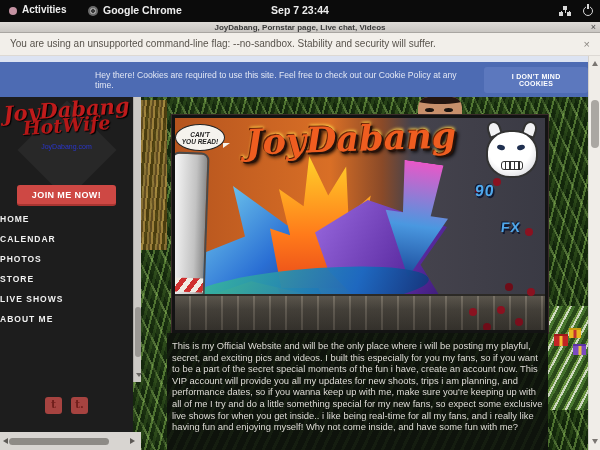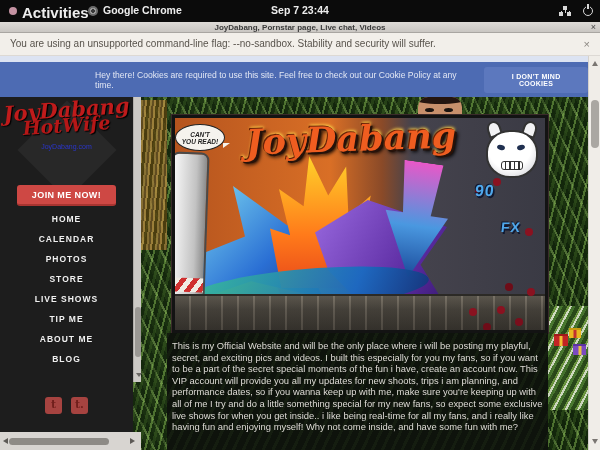--- a/index.html
+++ b/index.html
@@ -3,21 +3,21 @@
 <meta charset="utf-8">
 <style>
   * { box-sizing: border-box; margin: 0; padding: 0; }
   html,body { background:#000; }
   .screen { position:relative; width:600px; height:450px; overflow:hidden;
     font-family:"Liberation Sans", sans-serif; background:#000; }
 
   
   .topbar { position:absolute; left:0; top:0; width:600px; height:22px; background:#0b0b0b; color:#ededed; }
   .rec-dot { position:absolute; left:9px; top:7px; width:8px; height:8px; border-radius:50%; background:#c492a2; }
-  .tb-activities { position:absolute; left:22px; top:4px; font-size:15px; font-weight:bold; }
+  .tb-activities { position:absolute; left:22px; top:4px; font-size:10px; font-weight:bold; }
   .chrome-ic { position:absolute; left:88px; top:6px; width:10px; height:10px; border-radius:50%;
     background:radial-gradient(circle at 50% 50%, #3a3a3a 0 2px, #9a9a9a 2px 3.5px, #6a6a6a 3.5px 5px); }
   .tb-chrome { position:absolute; left:103px; top:4px; font-size:10.5px; font-weight:bold; }
   .tb-clock { position:absolute; left:0; top:4px; width:600px; text-align:center; font-size:10.5px; font-weight:bold; }
   .net-ic { position:absolute; left:559px; top:6px; width:12px; height:11px; }
   .net-ic::before { content:""; position:absolute; left:4px; top:0; width:4px; height:3.5px; background:#d8d8d8;
     box-shadow:-4px 6px 0 #d8d8d8, 4px 6px 0 #d8d8d8; }
   .net-ic::after { content:""; position:absolute; left:5.5px; top:3.5px; width:1px; height:3px; background:#d8d8d8;
     box-shadow:-4px 1px 0 #d8d8d8, 4px 1px 0 #d8d8d8; }
   .pow-ic { position:absolute; left:583px; top:6px; width:10px; height:10px; border:1.5px solid #d8d8d8; border-radius:50%; }
@@ -83,21 +83,21 @@
     color:#bf1b1b; text-shadow:1px 1px 1px #000; transform:rotate(-4deg); }
   .logo2 { position:absolute; left:0; top:17px; width:133px; text-align:center;
     font-family:"DejaVu Serif",serif; font-style:italic; font-weight:bold; font-size:19px;
     color:#b51717; text-shadow:1px 1px 1px #000; transform:rotate(-4deg); }
   .logo-link { position:absolute; left:0; top:46px; width:133px; text-align:center;
     font-size:7px; color:#2a35cc; text-decoration:none; }
   .join-btn { position:absolute; left:17px; top:88px; width:99px; height:21px; background:#ce4844;
     border:none; border-bottom:2px solid #a83430; border-radius:3px; color:#fff;
     font-family:"Liberation Sans",sans-serif; font-size:9px; font-weight:bold; letter-spacing:.4px; cursor:pointer; }
   .menu { position:absolute; left:0; top:112px; width:133px; list-style:none; }
-  .menu li { height:20px; line-height:20px; text-align:center; font-size:8.5px; font-weight:bold;
+  .menu li { height:20px; line-height:20px; text-align:left; font-size:8.5px; font-weight:bold;
     letter-spacing:1px; color:#f0f0f0; cursor:pointer; }
   .social { position:absolute; left:0; top:300px; width:133px; display:flex; justify-content:center; gap:9px; }
   .soc { width:17px; height:17px; border-radius:3px; background:#a64340; color:#711f1c;
     font-family:"DejaVu Serif",serif; font-weight:bold; font-size:11px; text-align:center; line-height:16px; cursor:pointer; }
 
   
   .sb-vscroll { position:absolute; left:133px; top:41px; width:8px; height:285px; background:#ccc9c5; border-left:1px solid #b2afab; }
   .sb-vthumb { position:absolute; left:1px; top:210px; width:6px; height:50px; background:#9b9894; border-radius:3px; }
   .sb-vdown { position:absolute; left:1.5px; top:276px; width:0; height:0;
     border-left:3px solid transparent; border-right:3px solid transparent; border-top:4px solid #6a6763; }
@@ -231,23 +231,21 @@
       <div class="logo1">JoyDabang</div>
       <div class="logo2">HotWife</div>
       <a class="logo-link">JoyDabang.com</a>
       <button class="join-btn">JOIN ME NOW!</button>
       <ul class="menu">
         <li>HOME</li>
         <li>CALENDAR</li>
         <li>PHOTOS</li>
         <li>STORE</li>
         <li>LIVE SHOWS</li>
-        <li>TIP ME</li>
         <li>ABOUT ME</li>
-        <li>BLOG</li>
       </ul>
       <div class="social">
         <div class="soc">t</div>
         <div class="soc">t.</div>
       </div>
     </div>
 
     <div class="sb-vscroll">
       <div class="sb-vthumb"></div>
       <div class="sb-vdown"></div>

